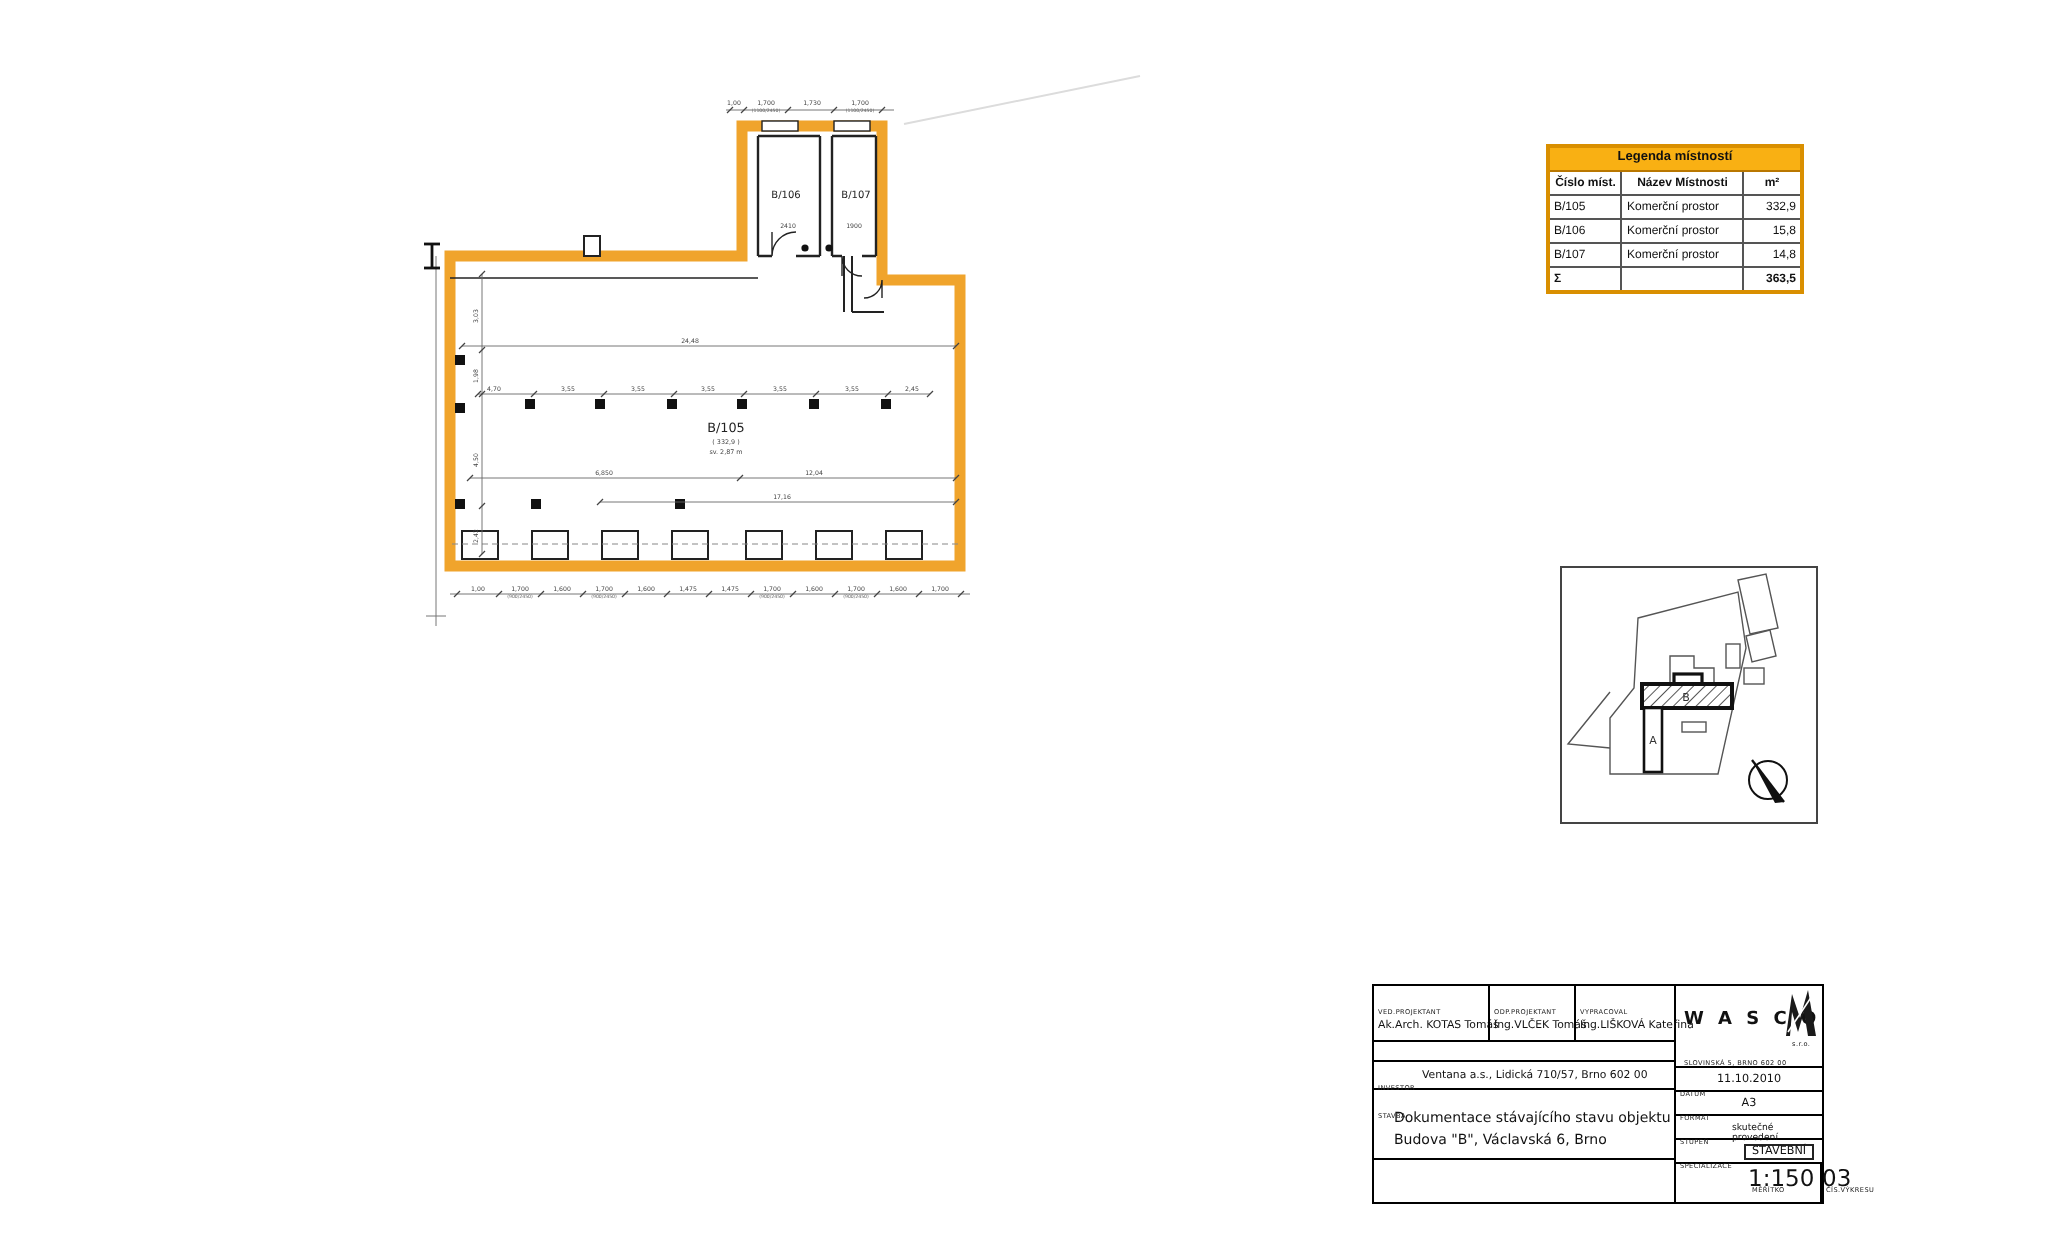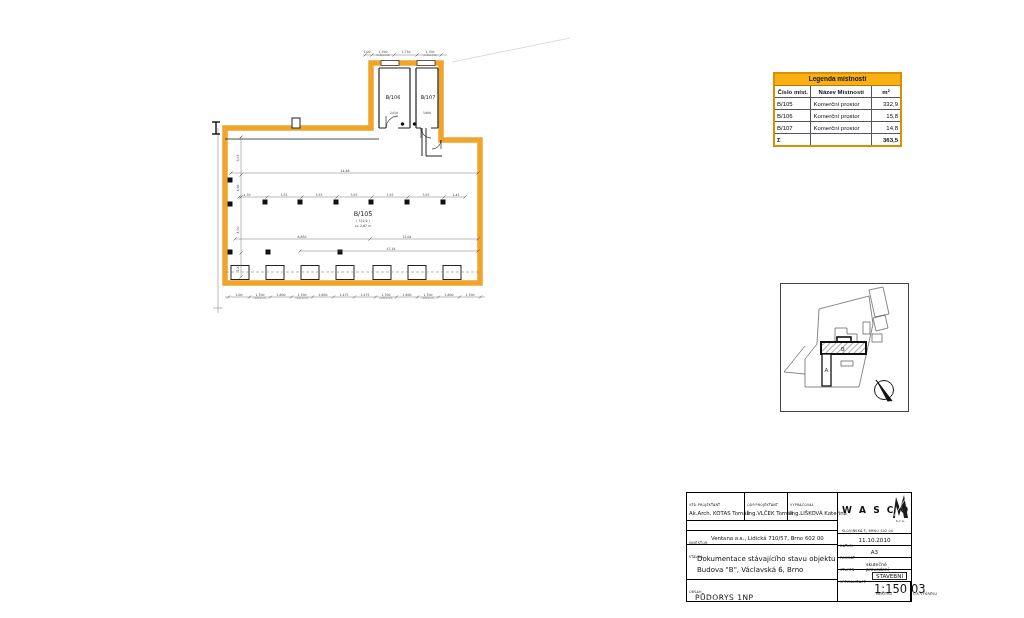--- a/index.html
+++ b/index.html
@@ -334,24 +334,20 @@
         <span class="block-label"><span class="tiny">INVESTOR</span></span>
         <span class="inv-value">Ventana a.s., Lidická 710/57, Brno 602 00</span>
       </div>
       <div class="row-stavba">
         <span class="block-label"><span class="tiny">STAVBA</span></span>
         <div class="stavba-text">
           <div>Dokumentace stávajícího stavu objektu</div>
           <div>Budova "B", Václavská 6, Brno</div>
         </div>
       </div>
-      <div class="row-obsah">
-        <span class="block-label"><span class="tiny">OBSAH</span></span>
-        <span class="obsah-value">PŮDORYS 1NP</span>
-      </div>
     </div>
 
     <div class="tb-right">
       <div class="wasco-box">
         <span class="wasco-name">W A S C O</span>
         <span class="wasco-sro"><span class="tiny">s.r.o.</span></span>
         <div class="wasco-addr">
           <div><span class="tiny">SLOVINSKÁ 5, BRNO 602 00</span></div>
 
         </div>

